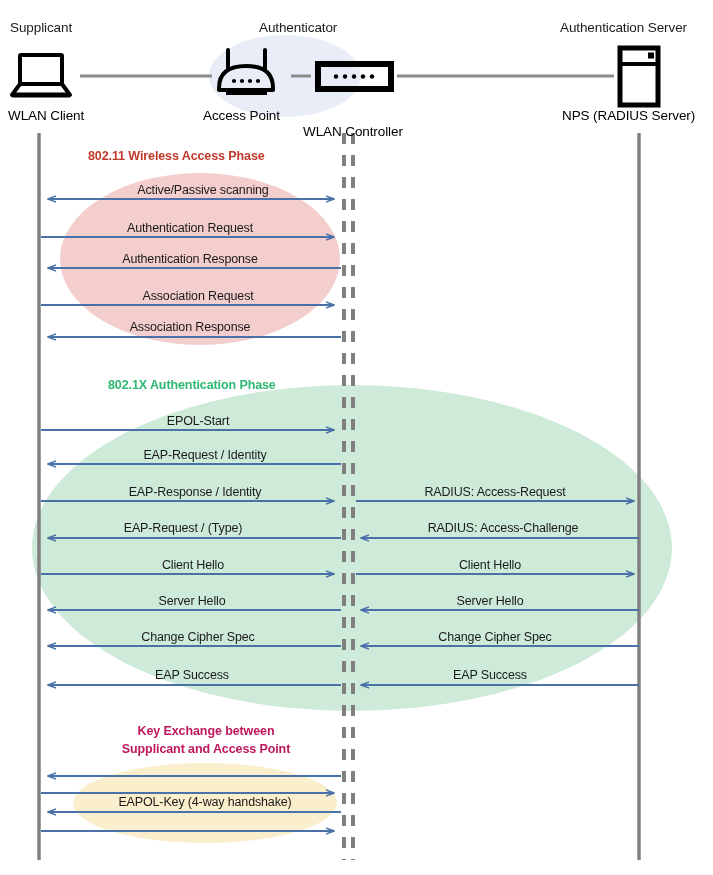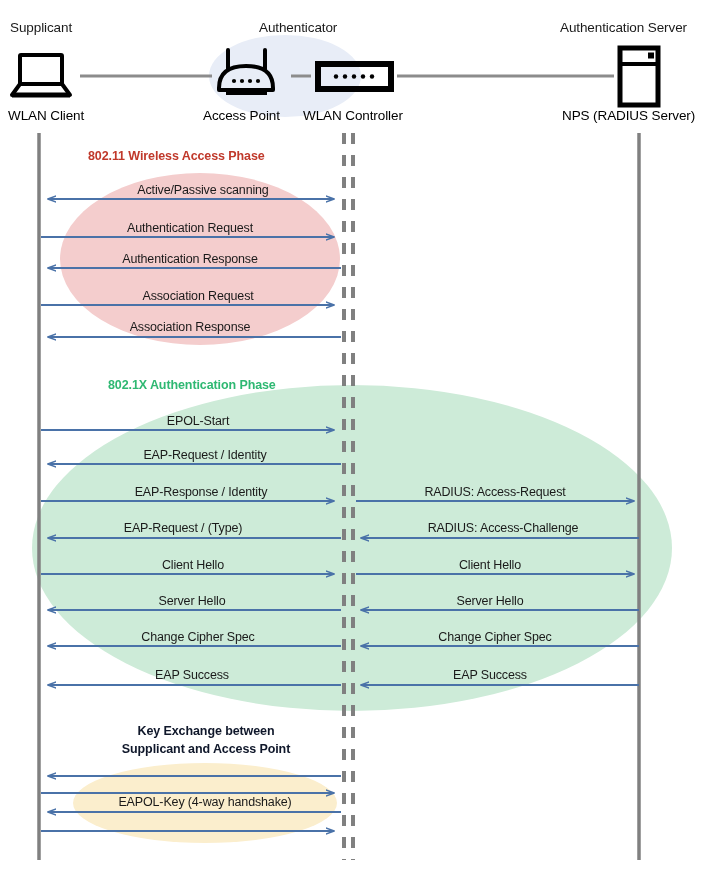--- a/index.html
+++ b/index.html
@@ -153,42 +153,42 @@
       <line x1="41" y1="831" x2="334" y2="831" marker-end="url(#ah-r)"></line>
     </g>
   </svg>
 
   <div class="hdr-label" style="left:10px;  top:20px;">Supplicant</div>
   <div class="hdr-label" style="left:259px; top:20px;">Authenticator</div>
   <div class="hdr-label" style="left:560px; top:20px;">Authentication Server</div>
 
   <div class="node-label" style="left:8px;   top:108px;">WLAN Client</div>
   <div class="node-label" style="left:203px; top:108px;">Access Point</div>
-  <div class="node-label" style="left:303px; top:108px;">WLAN Controller</div>
+  <div class="node-label" style="left:303px; top:124px;">WLAN Controller</div>
   <div class="node-label" style="left:562px; top:108px;">NPS (RADIUS Server)</div>
 
   <div class="phase-label" style="left:88px; top:147px; color:#c0392b;">802.11 Wireless Access Phase</div>
 
   <div class="phase-label" style="left:108px; top:376px; color:#2eb872;">802.1X Authentication Phase</div>
 
-  <div class="phase-label" style="left:100px; top:722px; color:#0f172a; width:212px;">
+  <div class="phase-label" style="left:100px; top:722px; color:#be185d; width:212px;">
     <div>Key Exchange between</div>
     <div>Supplicant and Access Point</div>
   </div>
 
   <div class="msg-label" style="left:203px; top:183px;">Active/Passive scanning</div>
   <div class="msg-label" style="left:190px; top:221px;">Authentication Request</div>
   <div class="msg-label" style="left:190px; top:252px;">Authentication Response</div>
   <div class="msg-label" style="left:198px; top:289px;">Association Request</div>
   <div class="msg-label" style="left:190px; top:320px;">Association Response</div>
 
   <div class="msg-label" style="left:198px; top:414px;">EPOL-Start</div>
   <div class="msg-label" style="left:205px; top:448px;">EAP-Request / Identity</div>
 
-  <div class="msg-label" style="left:201px; top:485px;">EAP-Response / Identity</div>
+  <div class="msg-label" style="left:195px; top:485px;">EAP-Response / Identity</div>
   <div class="msg-label" style="left:495px; top:485px;">RADIUS: Access-Request</div>
 
   <div class="msg-label" style="left:183px; top:521px;">EAP-Request / (Type)</div>
   <div class="msg-label" style="left:503px; top:521px;">RADIUS: Access-Challenge</div>
 
   <div class="msg-label" style="left:193px; top:558px;">Client Hello</div>
   <div class="msg-label" style="left:490px; top:558px;">Client Hello</div>
 
   <div class="msg-label" style="left:192px; top:594px;">Server Hello</div>
   <div class="msg-label" style="left:490px; top:594px;">Server Hello</div>

